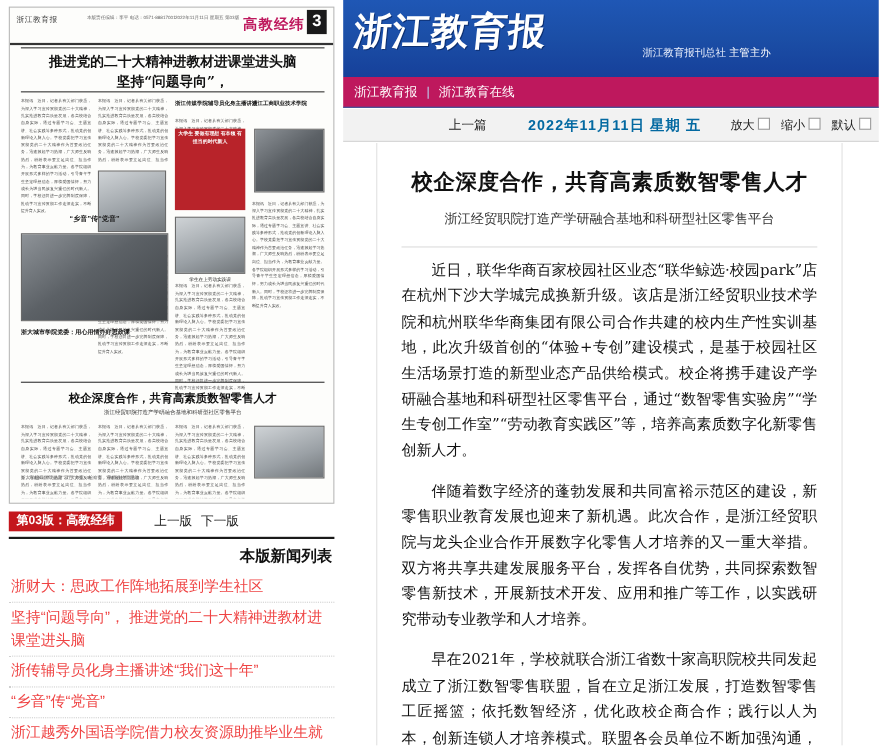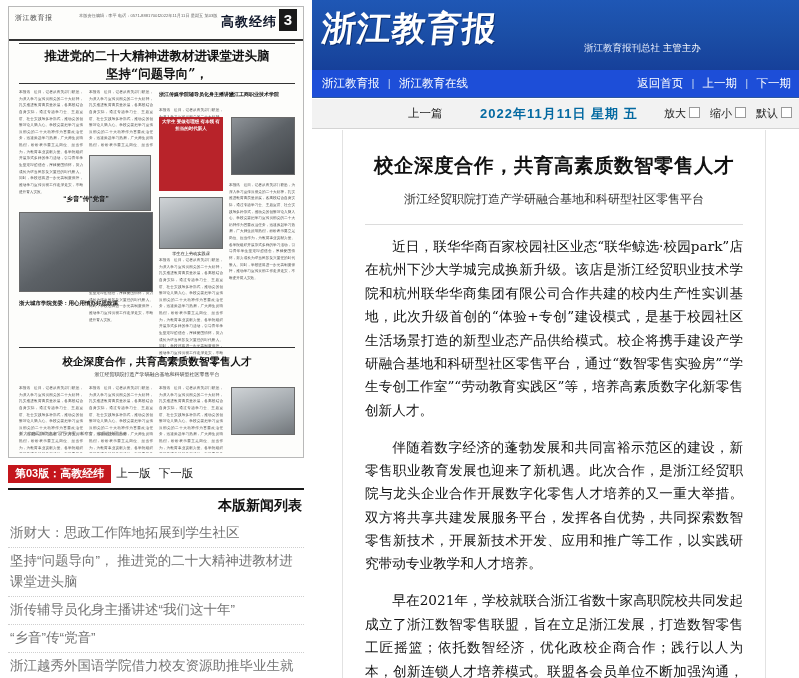--- a/index.html
+++ b/index.html
@@ -35,21 +35,21 @@
   .pt-logo {
     position: absolute; left: 6px; top: 6px;
     font-size: 7px; color: #444; letter-spacing: 0.5px;
   }
   .pt-smalltext {
     position: absolute; font-size: 4.2px; color: #666; line-height: 1.5;
     white-space: nowrap;
   }
   .pt-sectitle {
     position: absolute; right: 6px; top: 4px;
-    font-size: 13px; font-weight: bold; color: #0f172a;
+    font-size: 13px; font-weight: bold; color: #be185d;
     letter-spacing: 1px;
   }
   .pt-secnum {
     position: absolute; right: 6px; top: 2px;
     width: 18px; height: 22px;
     background: #1a1a1a; color: #fff;
     font-size: 15px; font-weight: bold;
     text-align: center; line-height: 22px;
   }
   .pt-headline1 {
@@ -105,35 +105,35 @@
     display: flex; align-items: center; text-align: right;
   }
   #section-badge {
     background: #c4161c; color: #fff;
     font-size: 11px; font-weight: bold;
     padding: 3px 7px 4px 7px;
     line-height: 1;
   }
   .pagelink {
     color: #1a1a1a; font-size: 11.5px;
-    margin-left: 5px; text-decoration: none; cursor: pointer;
+    margin-left: 29px; text-decoration: none; cursor: pointer;
   }
 
   #news-list-wrap {
     position: absolute; left: 8px; top: 488px;
     width: 296px; height: 186px;
     border-top: 2px solid #1a1a1a;
   }
   #news-list-title {
     font-size: 14px; font-weight: bold; color: #111;
     padding: 7px 2px 5px 2px;
     text-align: right;
   }
   .news-item {
-    font-size: 13.5px; color: #737373;
+    font-size: 13.5px; color: #ef4444;
     line-height: 1.55;
     padding: 3px 2px;
     border-bottom: 1px dotted #cfcfcf;
     cursor: pointer;
   }
 
   
   #right-col {
     position: absolute; left: 312px; top: 0;
     width: 487px; height: 678px;
@@ -154,21 +154,21 @@
   }
   #banner-sub {
     position: absolute; left: 272px; top: 42px;
     font-size: 9.5px; color: #e8eefc;
   }
   #banner-sub b { color: #ffffff; font-weight: normal; }
 
   #navbar {
     position: absolute; left: 0; top: 70px;
     width: 487px; height: 28px;
-    background: #1d4ed8;
+    background: #be185d;
     border-bottom: 1px solid #2e589e;
   }
   .nav-left {
     position: absolute; left: 10px; top: 6px;
     font-size: 11.5px; color: #ffffff;
   }
   .nav-left span { cursor: pointer; }
   .nav-sep { color: #bcd0ef; margin: 0 5px; }
   .nav-right {
     position: absolute; right: 8px; top: 6px;
@@ -336,27 +336,20 @@
         <span>浙江教育报刊总社</span>
         <b>主管主办</b>
       </div>
     </div>
 
     <div id="navbar">
       <div class="nav-left">
         <span>浙江教育报</span>
         <span class="nav-sep">|</span>
         <span>浙江教育在线</span>
-      </div>
-      <div class="nav-right">
-        <span>返回首页</span>
-        <span class="nav-sep">|</span>
-        <span>上一期</span>
-        <span class="nav-sep">|</span>
-        <span>下一期</span>
       </div>
     </div>
 
     <div id="toolbar">
       <div id="toolbar-prev">上一篇</div>
       <div id="toolbar-date">2022年11月11日  星期 五</div>
       <div class="tb-btn" style="left:352px;">
         <span>放大</span><span class="tb-box"></span>
       </div>
       <div class="tb-btn" style="left:398px;">

